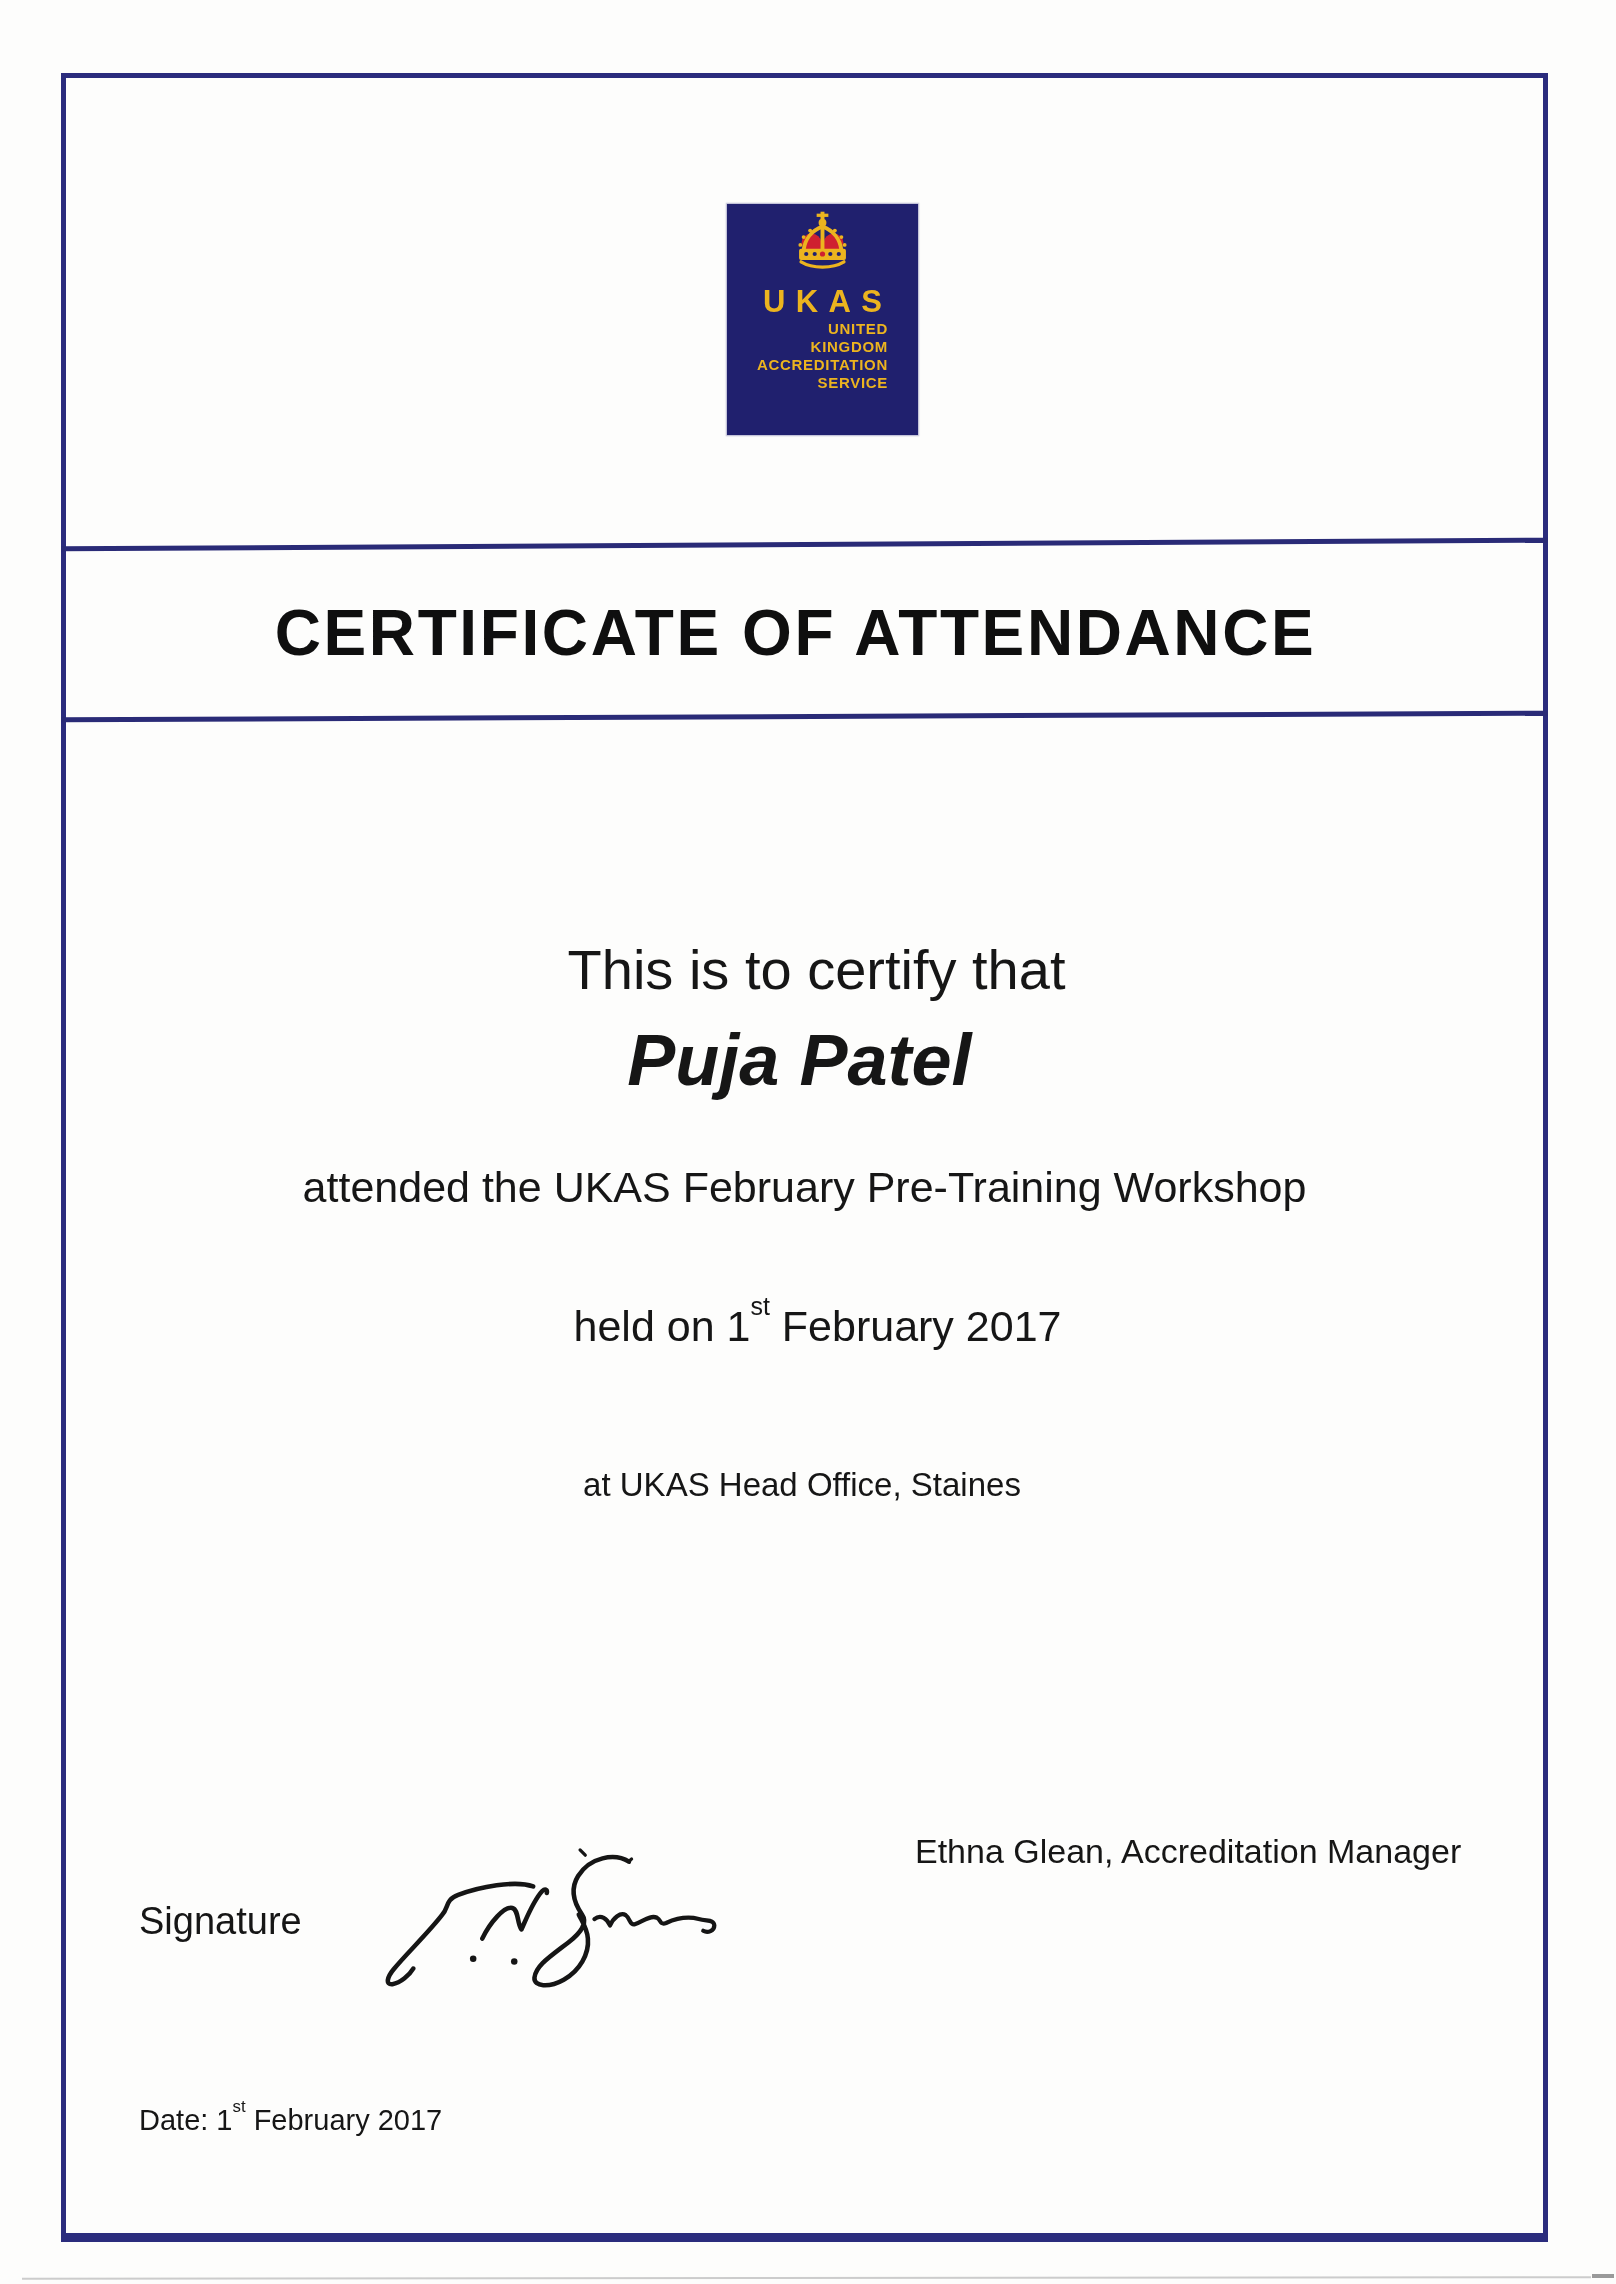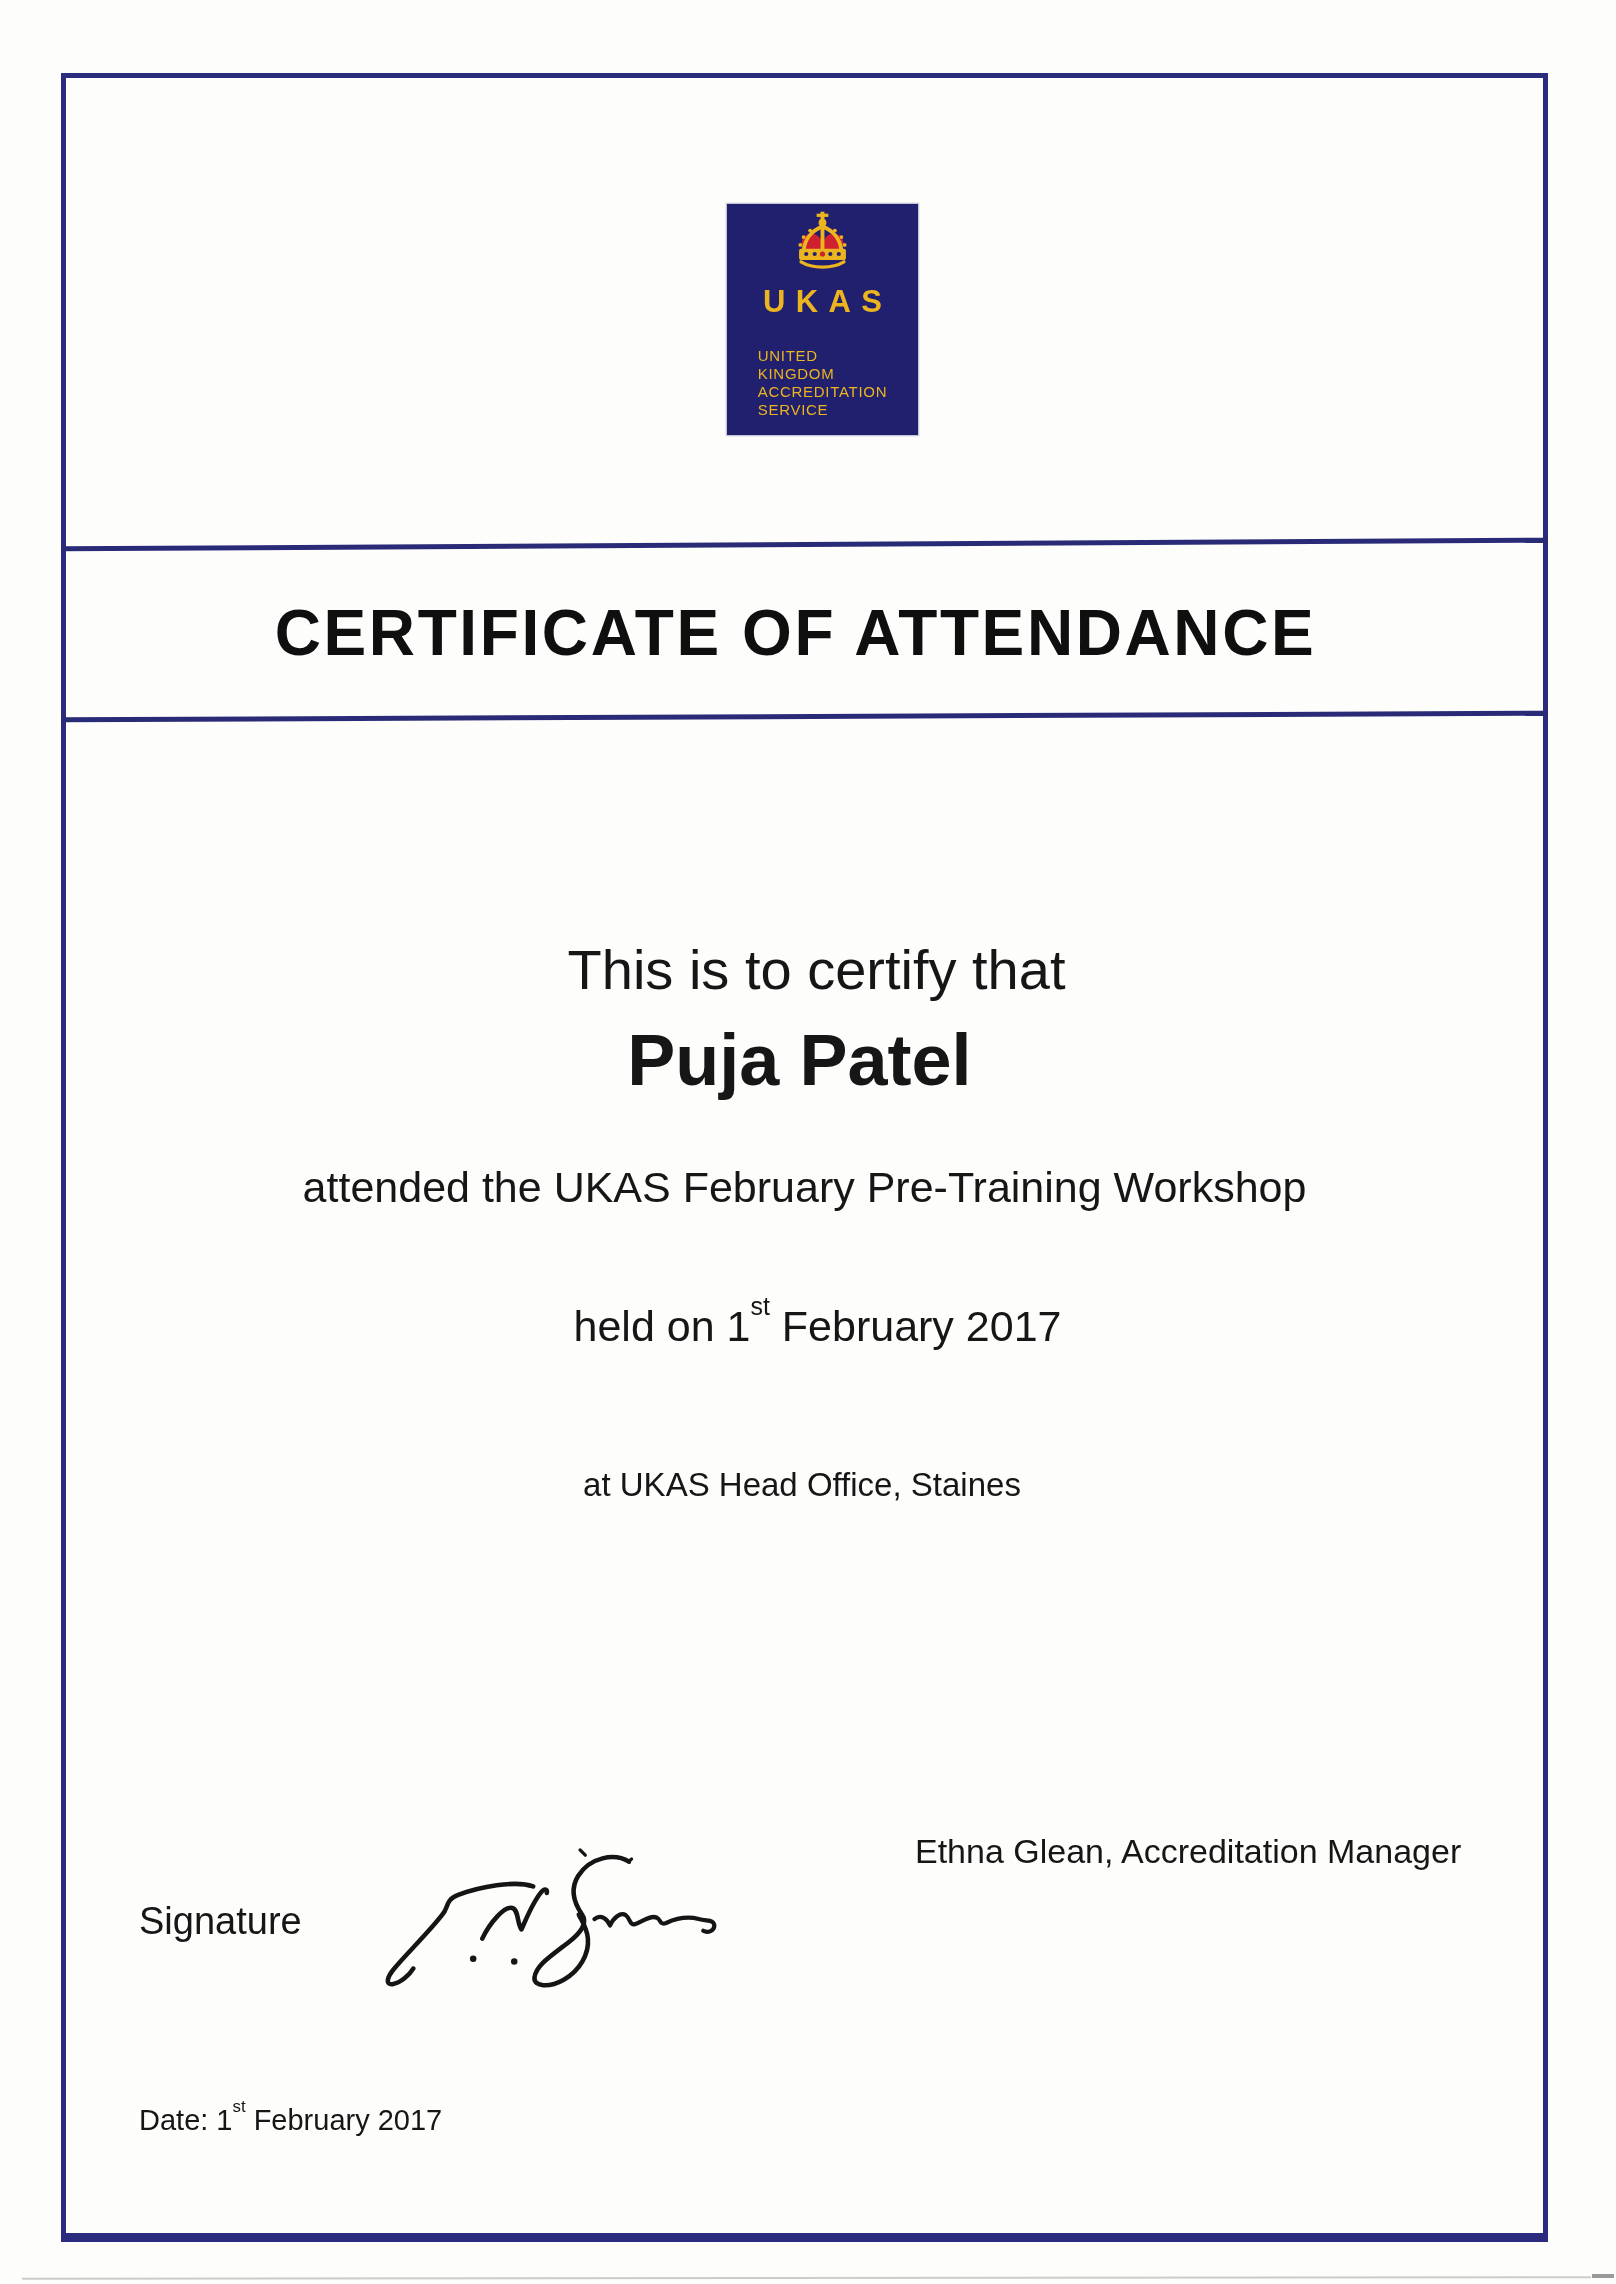--- a/index.html
+++ b/index.html
@@ -32,42 +32,42 @@
     display:flex;flex-direction:column;align-items:center;
     box-shadow:0 0 1.3px 0.7px rgba(40,40,120,.35);
   }
   .logo .crown{margin-top:6.5px;width:69px;height:60px;}
   .logo-acronym{
     margin-top:15.7px;
     color:var(--gold);font-weight:bold;font-size:31px;line-height:31px;
     letter-spacing:10.4px;text-indent:10.4px;text-align:center;
   }
   .logo-org{
-    margin-top:30px;
-    color:var(--gold);font-weight:normal;font-size:15px;line-height:18px;
-    letter-spacing:0.7px;text-align:left;
+    margin-top:3px;
+    color:var(--gold);font-weight:bold;font-size:15px;line-height:18px;
+    letter-spacing:0.7px;text-align:right;
   }
   
   .rule{
     position:absolute;left:61px;width:1487px;height:5.2px;
     background:var(--rule-navy);
   }
   .rule-1{top:542px;transform:rotate(-0.33deg);}
   .rule-2{top:714px;transform:rotate(-0.25deg);}
   
   .cline{
     position:absolute;left:52px;width:1487px;text-align:center;
     line-height:1.08;white-space:nowrap;
   }
   .title{
     top:599px;font-size:64px;font-weight:bold;letter-spacing:2.6px;
     color:#0f0f0f;
   }
   .intro{top:940px;font-size:56px;transform:translateX(21px);}
-  .attendee{top:1022px;font-size:72px;font-weight:bold;transform:translateX(3.9px);}
+  .attendee{top:1022px;font-size:72px;font-weight:bold;font-style:italic;transform:translateX(3.9px);}
   .course{top:1164px;font-size:43px;transform:translateX(9px);}
   .held{top:1303px;font-size:43px;transform:translateX(22px);}
   .location{top:1467px;font-size:33px;transform:translateX(6.5px);}
   sup.ord{
     font-size:0.58em;position:relative;top:-0.42em;letter-spacing:0;
   }
   
   .sig-label{position:absolute;left:139px;top:1900px;font-size:38px;}
   .signatory{position:absolute;left:915px;top:1832px;font-size:34px;white-space:nowrap;}
   .signature-svg{position:absolute;left:365px;top:1821px;width:378px;height:170px;}

